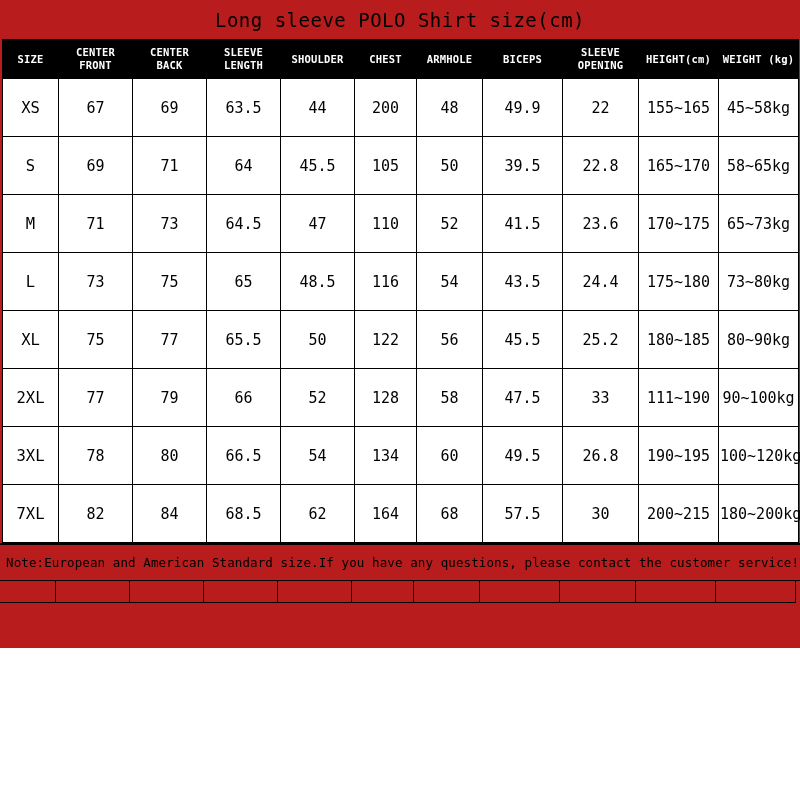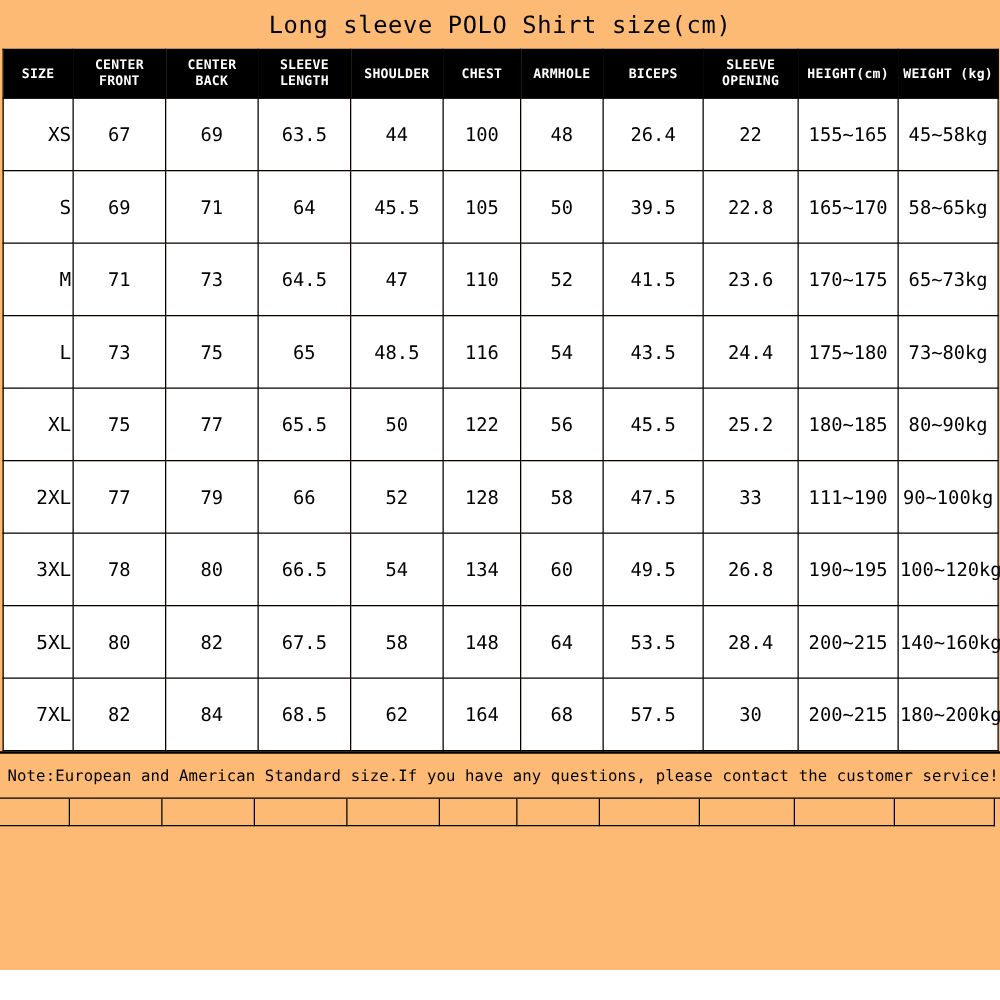--- a/index.html
+++ b/index.html
@@ -7,24 +7,24 @@
     margin: 0;
     padding: 0;
     width: 800px;
     height: 800px;
     background: #ffffff;
     font-family: "DejaVu Sans Mono", "Liberation Mono", monospace;
     color: #000000;
   }
   #page {
     width: 800px;
-    height: 776px;
+    height: 648px;
     position: relative;
     overflow: hidden;
-    background: #fdba74;
+    background: #b91c1c;
   }
   .title {
     text-align: center;
     font-size: 19px;
     letter-spacing: 0.5px;
     padding: 9px 0 8px 0;
     font-family: "DejaVu Sans Mono", "Liberation Mono", monospace;
   }
   table.size-table {
     width: 796px;
@@ -48,21 +48,21 @@
     border: 1px solid #000000;
   }
   thead th .hw { display: block; }
   tbody td {
     font-size: 15px;
     height: 58px;
     padding: 2px 1px;
     background: #ffffff;
     font-weight: normal;
   }
-  tbody td.size-cell { font-size: 15.5px; text-align: right; }
+  tbody td.size-cell { font-size: 15.5px; }
   .note {
     border-top: 2px solid #000000;
     border-bottom: 1px solid #000000;
     font-size: 12.5px;
     padding: 10px 4px 10px 6px;
     text-align: left;
     letter-spacing: 0.1px;
     white-space: nowrap;
   }
   .footer-strip {
@@ -138,23 +138,23 @@
         </th>
       </tr>
     </thead>
     <tbody>
       <tr>
         <td class="size-cell">XS</td>
         <td>67</td>
         <td>69</td>
         <td>63.5</td>
         <td>44</td>
-        <td>100</td>
+        <td>200</td>
         <td>48</td>
-        <td>26.4</td>
+        <td>49.9</td>
         <td>22</td>
         <td>155~165</td>
         <td>45~58kg</td>
       </tr>
       <tr>
         <td class="size-cell">S</td>
         <td>69</td>
         <td>71</td>
         <td>64</td>
         <td>45.5</td>
@@ -224,33 +224,20 @@
         <td>66.5</td>
         <td>54</td>
         <td>134</td>
         <td>60</td>
         <td>49.5</td>
         <td>26.8</td>
         <td>190~195</td>
         <td>100~120kg</td>
       </tr>
       <tr>
-        <td class="size-cell">5XL</td>
-        <td>80</td>
-        <td>82</td>
-        <td>67.5</td>
-        <td>58</td>
-        <td>148</td>
-        <td>64</td>
-        <td>53.5</td>
-        <td>28.4</td>
-        <td>200~215</td>
-        <td>140~160kg</td>
-      </tr>
-      <tr>
         <td class="size-cell">7XL</td>
         <td>82</td>
         <td>84</td>
         <td>68.5</td>
         <td>62</td>
         <td>164</td>
         <td>68</td>
         <td>57.5</td>
         <td>30</td>
         <td>200~215</td>

